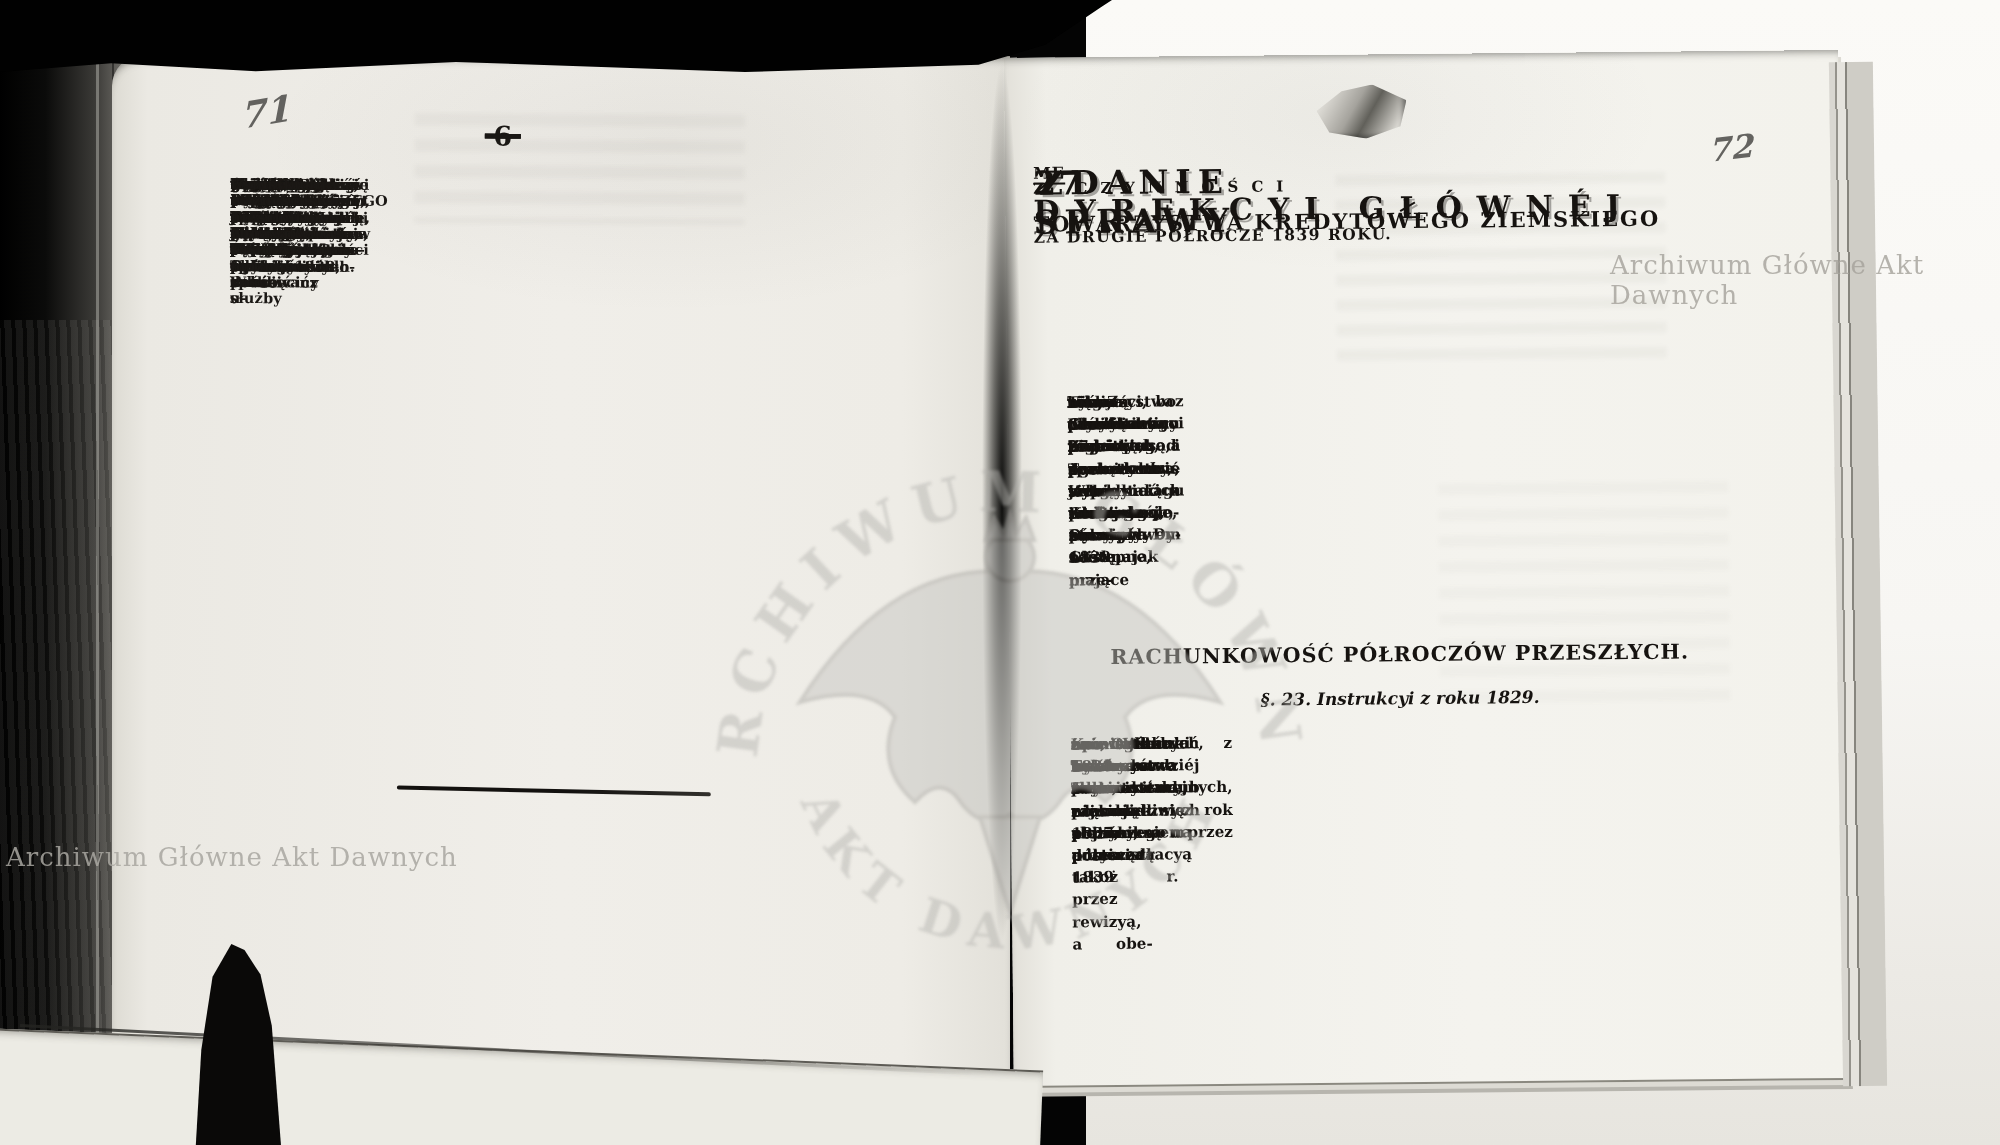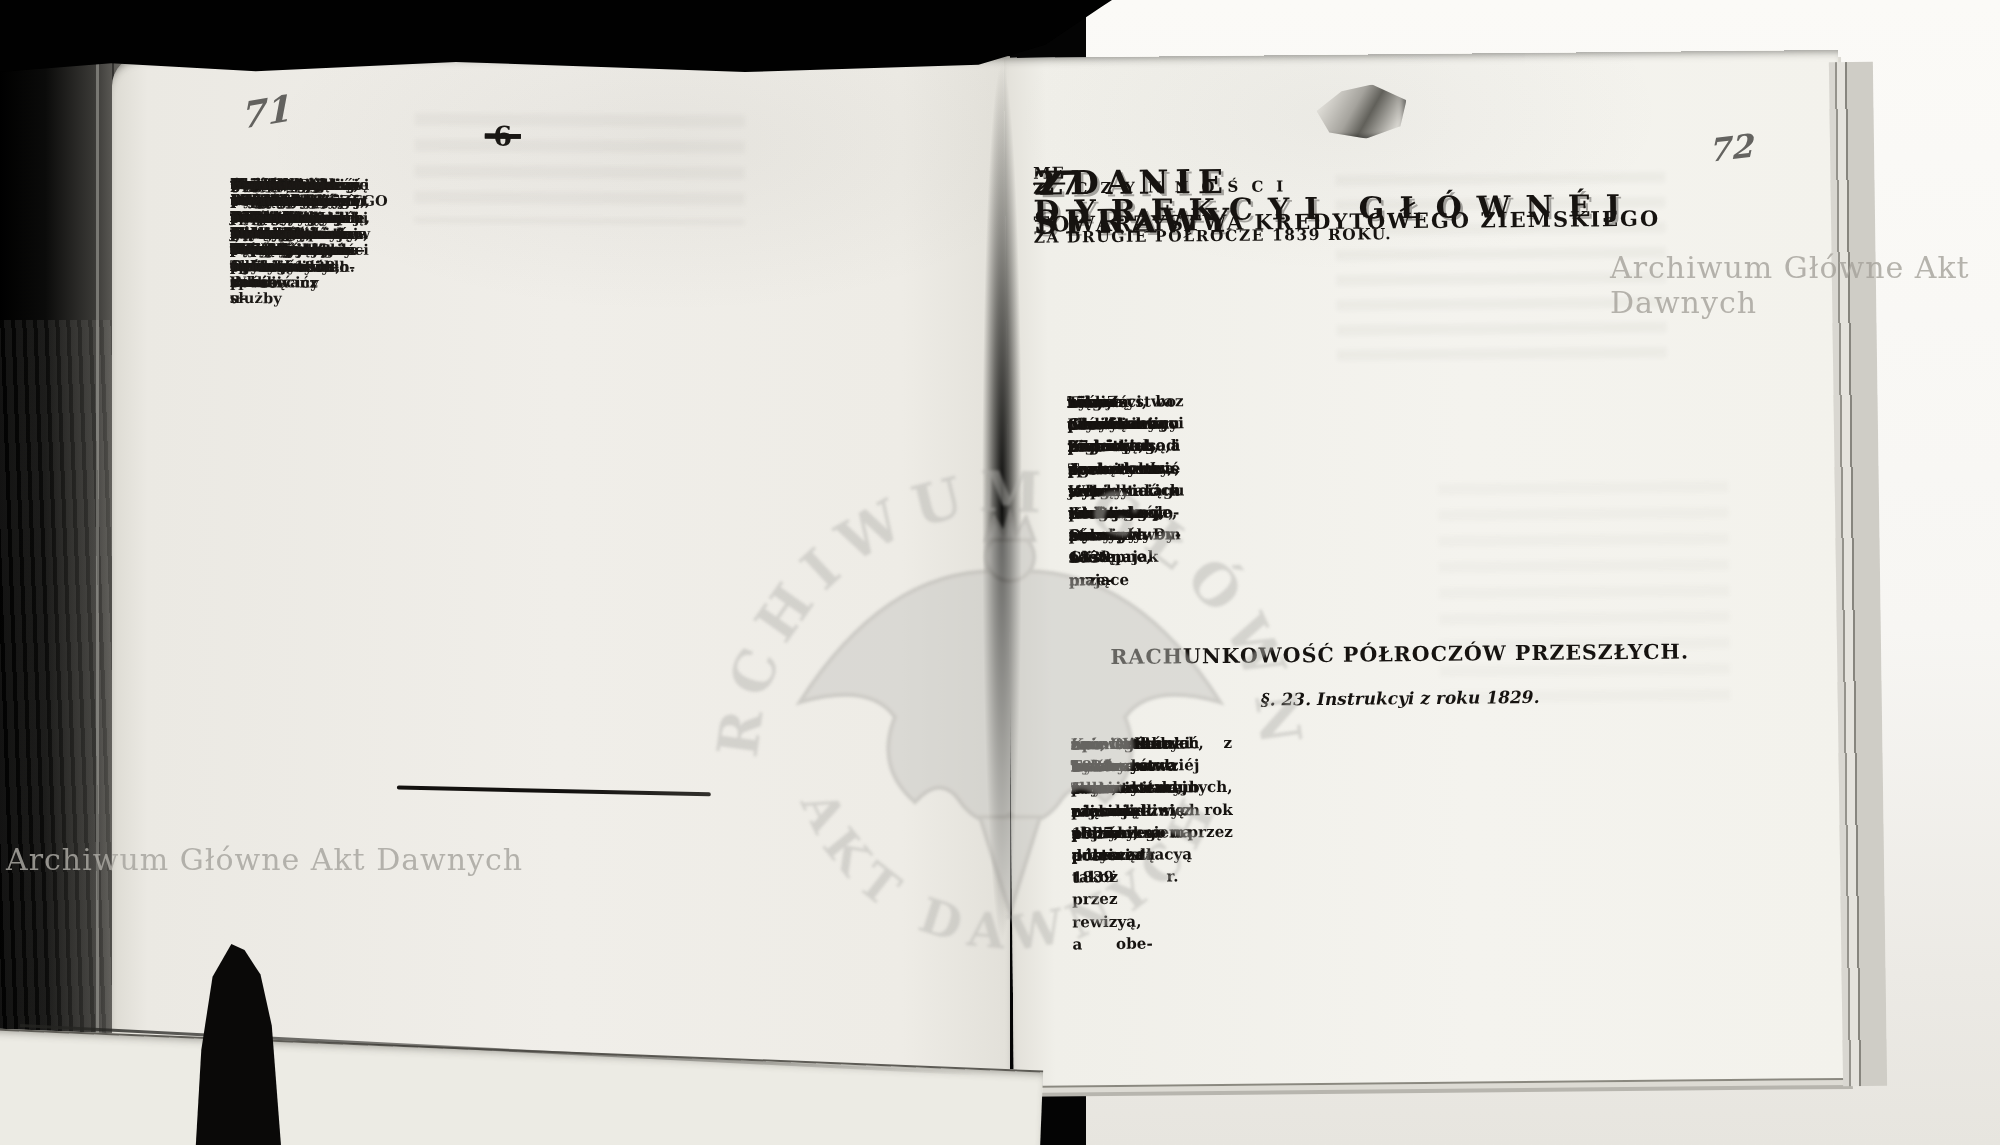--- a/index.html
+++ b/index.html
@@ -79,21 +79,21 @@
   .rp-text1{top:334px;}
   .rp-heading{left:28px;top:588px;width:724px;text-align:center;font-size:20.5px;font-weight:bold;letter-spacing:1px;}
   .rp-subheading{left:28px;top:634px;width:724px;text-align:center;font-size:17px;font-weight:bold;font-style:italic;}
   .rp-text2{top:676px;}
   .rp-ghost1{left:330px;top:120px;width:330px;height:200px;opacity:.45;filter:blur(2px);
     background:repeating-linear-gradient(180deg,rgba(125,122,114,.13) 0 11px,transparent 11px 25px);}
   .rp-ghost2{left:430px;top:430px;width:290px;height:230px;opacity:.35;filter:blur(2px);
     background:repeating-linear-gradient(180deg,rgba(125,122,114,.12) 0 11px,transparent 11px 26px);}
 
   
-  .wm-text{font-size:30px;letter-spacing:1px;color:#9e9c96;font-family:"DejaVu Serif",serif;}
+  .wm-text{font-size:26px;letter-spacing:1px;color:#9e9c96;font-family:"DejaVu Serif",serif;}
   .wm-left{left:6px;top:842px;color:#a9a7a1;opacity:.85;}
   .wm-right{left:1610px;top:250px;color:#a5a29b;opacity:.8;}
   .seal{left:680px;top:372px;width:660px;height:660px;opacity:.85;}
 </style>
 </head>
 <body>
 
 <div id="canvas">
 
   <div class="backdrop-right"></div>

